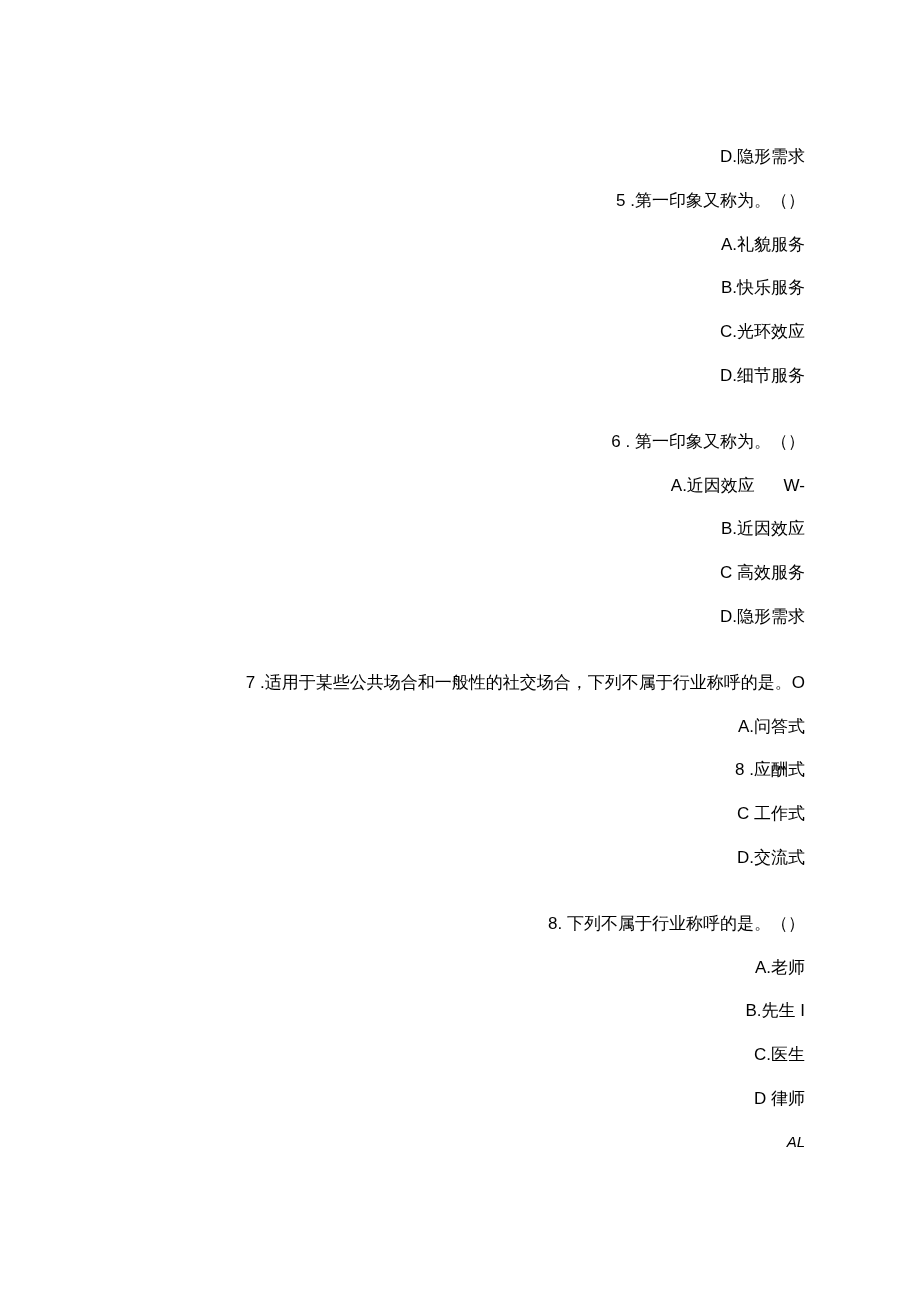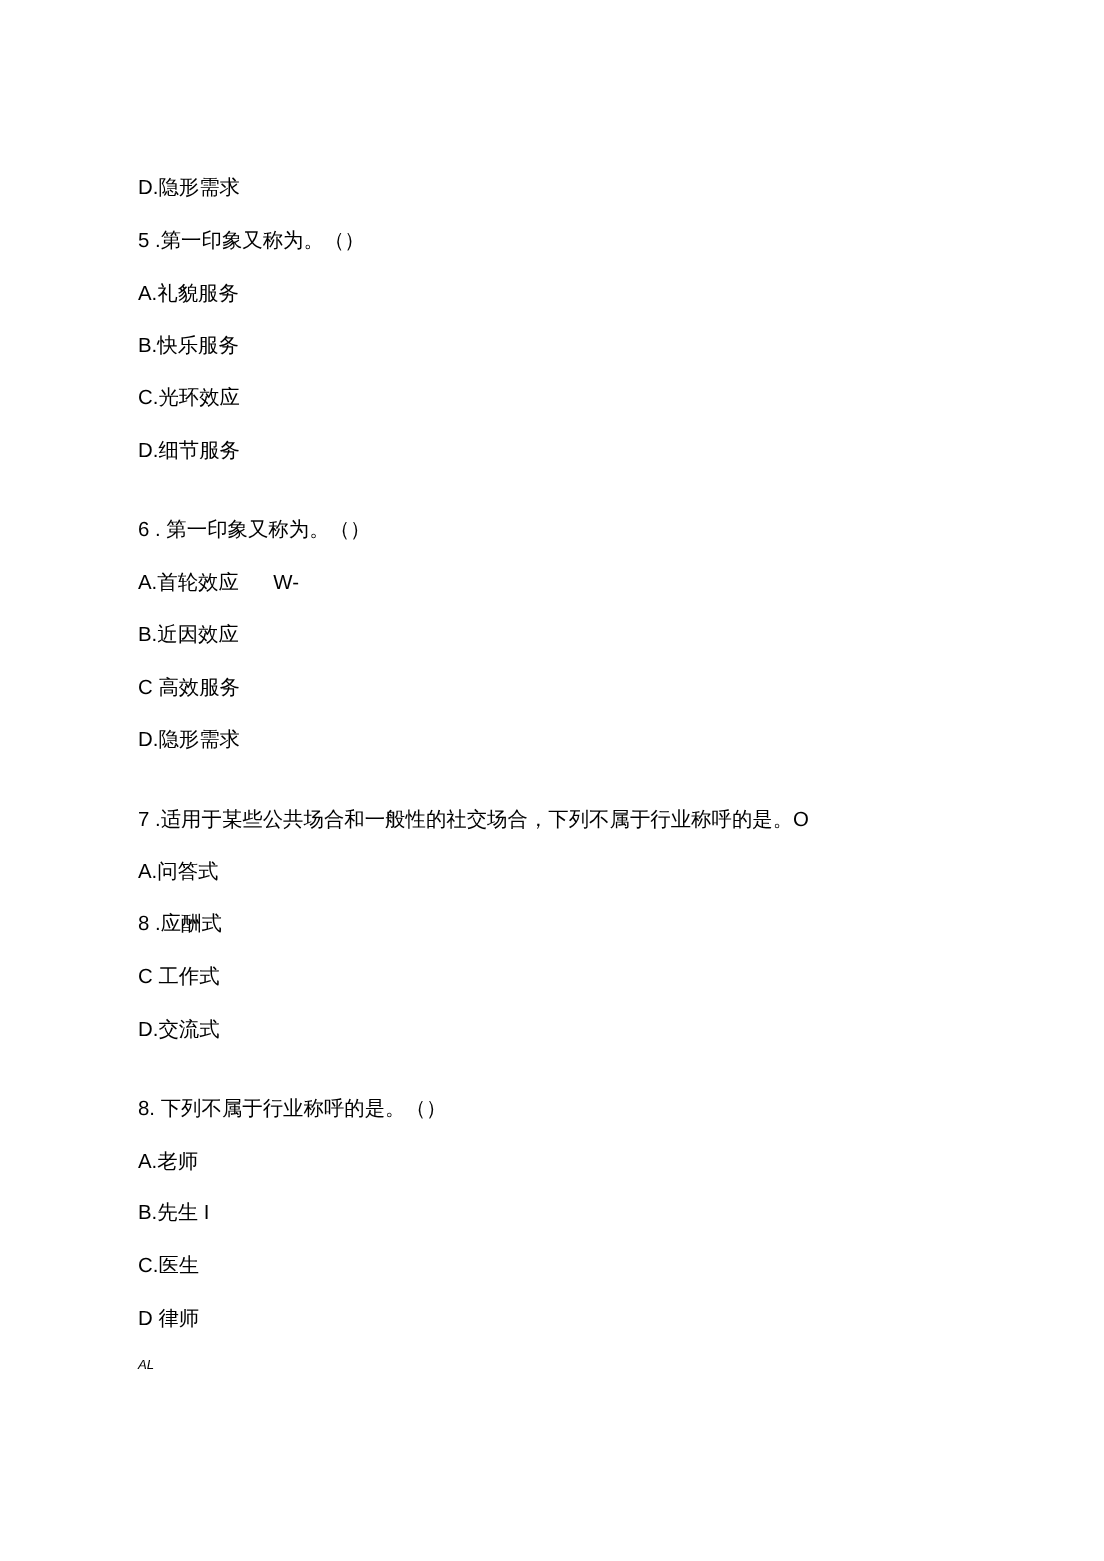--- a/index.html
+++ b/index.html
@@ -12,33 +12,34 @@
       height: 1301px;
       background: #ffffff;
       font-family: "Microsoft YaHei", "SimSun", Arial, sans-serif;
       font-size: 17px;
       color: #000000;
       padding: 145px 115px 0 115px;
       line-height: 1.4;
     }
     .line {
       margin-bottom: 20px;
+      text-align: right;
     }
     .spacer {
       height: 22px;
     }
     .inline-w {
       display: inline-block;
       margin-left: 24px;
       font-family: Arial, sans-serif;
     }
     .italic {
       font-style: italic;
       font-family: Arial, sans-serif;
-      font-size: 11px;
+      font-size: 15px;
     }
     .num {
       font-family: Arial, sans-serif;
     }
     .qnum {
       display: inline-block;
     }
   </style>
 </head>
 <body>
@@ -54,21 +55,21 @@
 <div class="line">C.光环效应</div>
 <div class="line">D.细节服务</div>
 
 <div class="spacer"></div>
 
 <div class="line">
   <span class="num qnum">6</span><span> . 第一印象又称为。（）</span>
 </div>
 
 <div class="line">
-  <span>A.首轮效应</span>
+  <span>A.近因效应</span>
   <span class="inline-w">W-</span>
 </div>
 
 <div class="line">B.近因效应</div>
 <div class="line">C 高效服务</div>
 <div class="line">D.隐形需求</div>
 
 <div class="spacer"></div>
 
 <div class="line">

